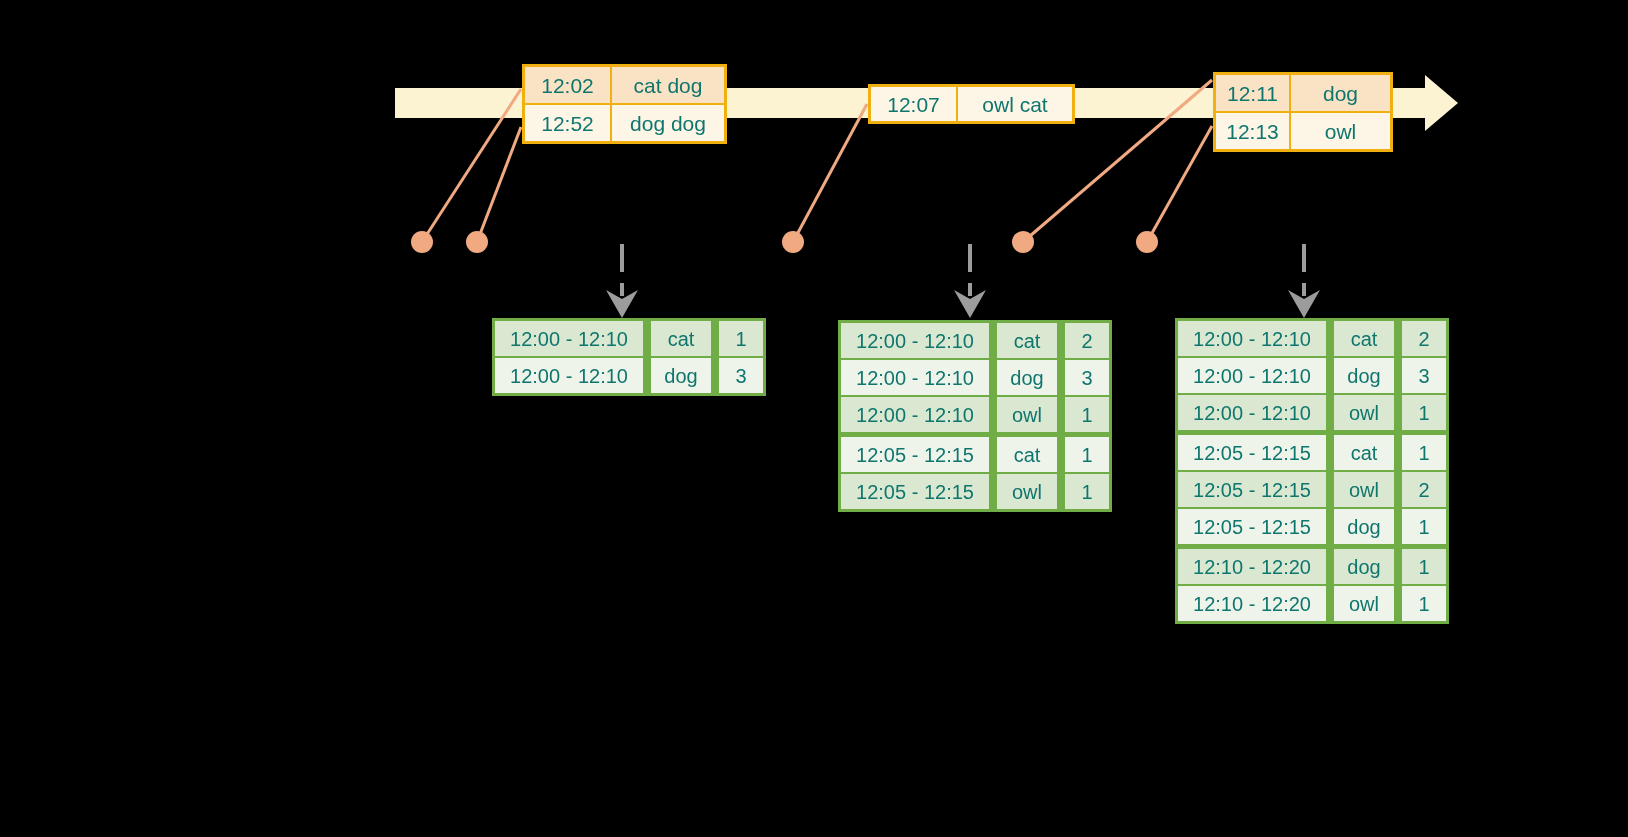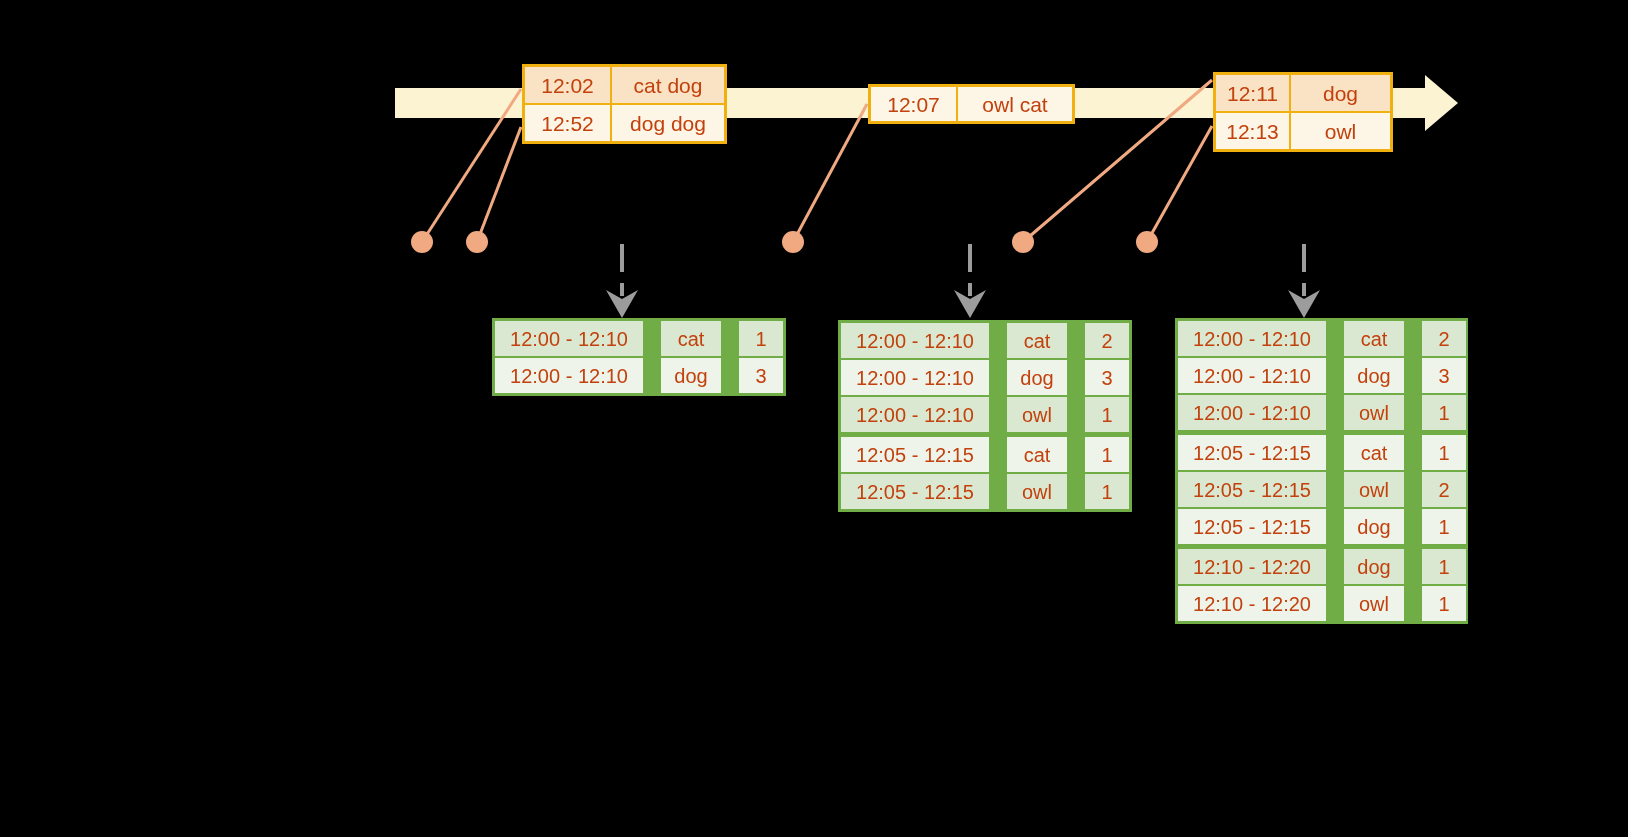--- a/index.html
+++ b/index.html
@@ -1,37 +1,37 @@
 <!DOCTYPE html>
 <html><head>
 <meta charset="utf-8">
 <style>
   html,body{margin:0;padding:0;background:#000;}
   .canvas{
     position:relative;width:1468px;height:837px;background:#000;overflow:hidden;
-    font-family:"Liberation Sans","DejaVu Sans",sans-serif;color:#c2410c;
+    font-family:"Liberation Sans","DejaVu Sans",sans-serif;color:#0f766e;
   }
   .overlay{position:absolute;left:0;top:0;}
   
   .etable{
     position:absolute;display:grid;gap:2px;
     background:#F0B00F;border:3px solid #F0B00F;box-sizing:border-box;
   }
   .etable .cell{
     display:flex;align-items:center;justify-content:center;
     font-size:21px;line-height:1;
   }
   .cell.peach{background:#FAE2C4;}
   .cell.cream{background:#FDF5E6;}
   
   .gtable{
     position:absolute;background:#71AD47;border:3px solid #71AD47;box-sizing:border-box;
     display:flex;flex-direction:column;
   }
-  .grow{display:grid;grid-template-columns:148px 60px 44px;gap:18px;height:35px;flex:none;border-radius:15px;}
+  .grow{display:grid;grid-template-columns:148px 60px 44px;gap:8px;height:35px;flex:none;border-radius:15px;}
   .grow + .grow{margin-top:2px;}
   .grow.group-start{margin-top:5px;}
   .grow .cell{
     display:flex;align-items:center;justify-content:center;
     font-size:20px;line-height:1;
   }
   .grow.dark .cell{background:#DBE8D1;}
   .grow.light .cell{background:#EFF4EB;}
 </style>
 </head>

